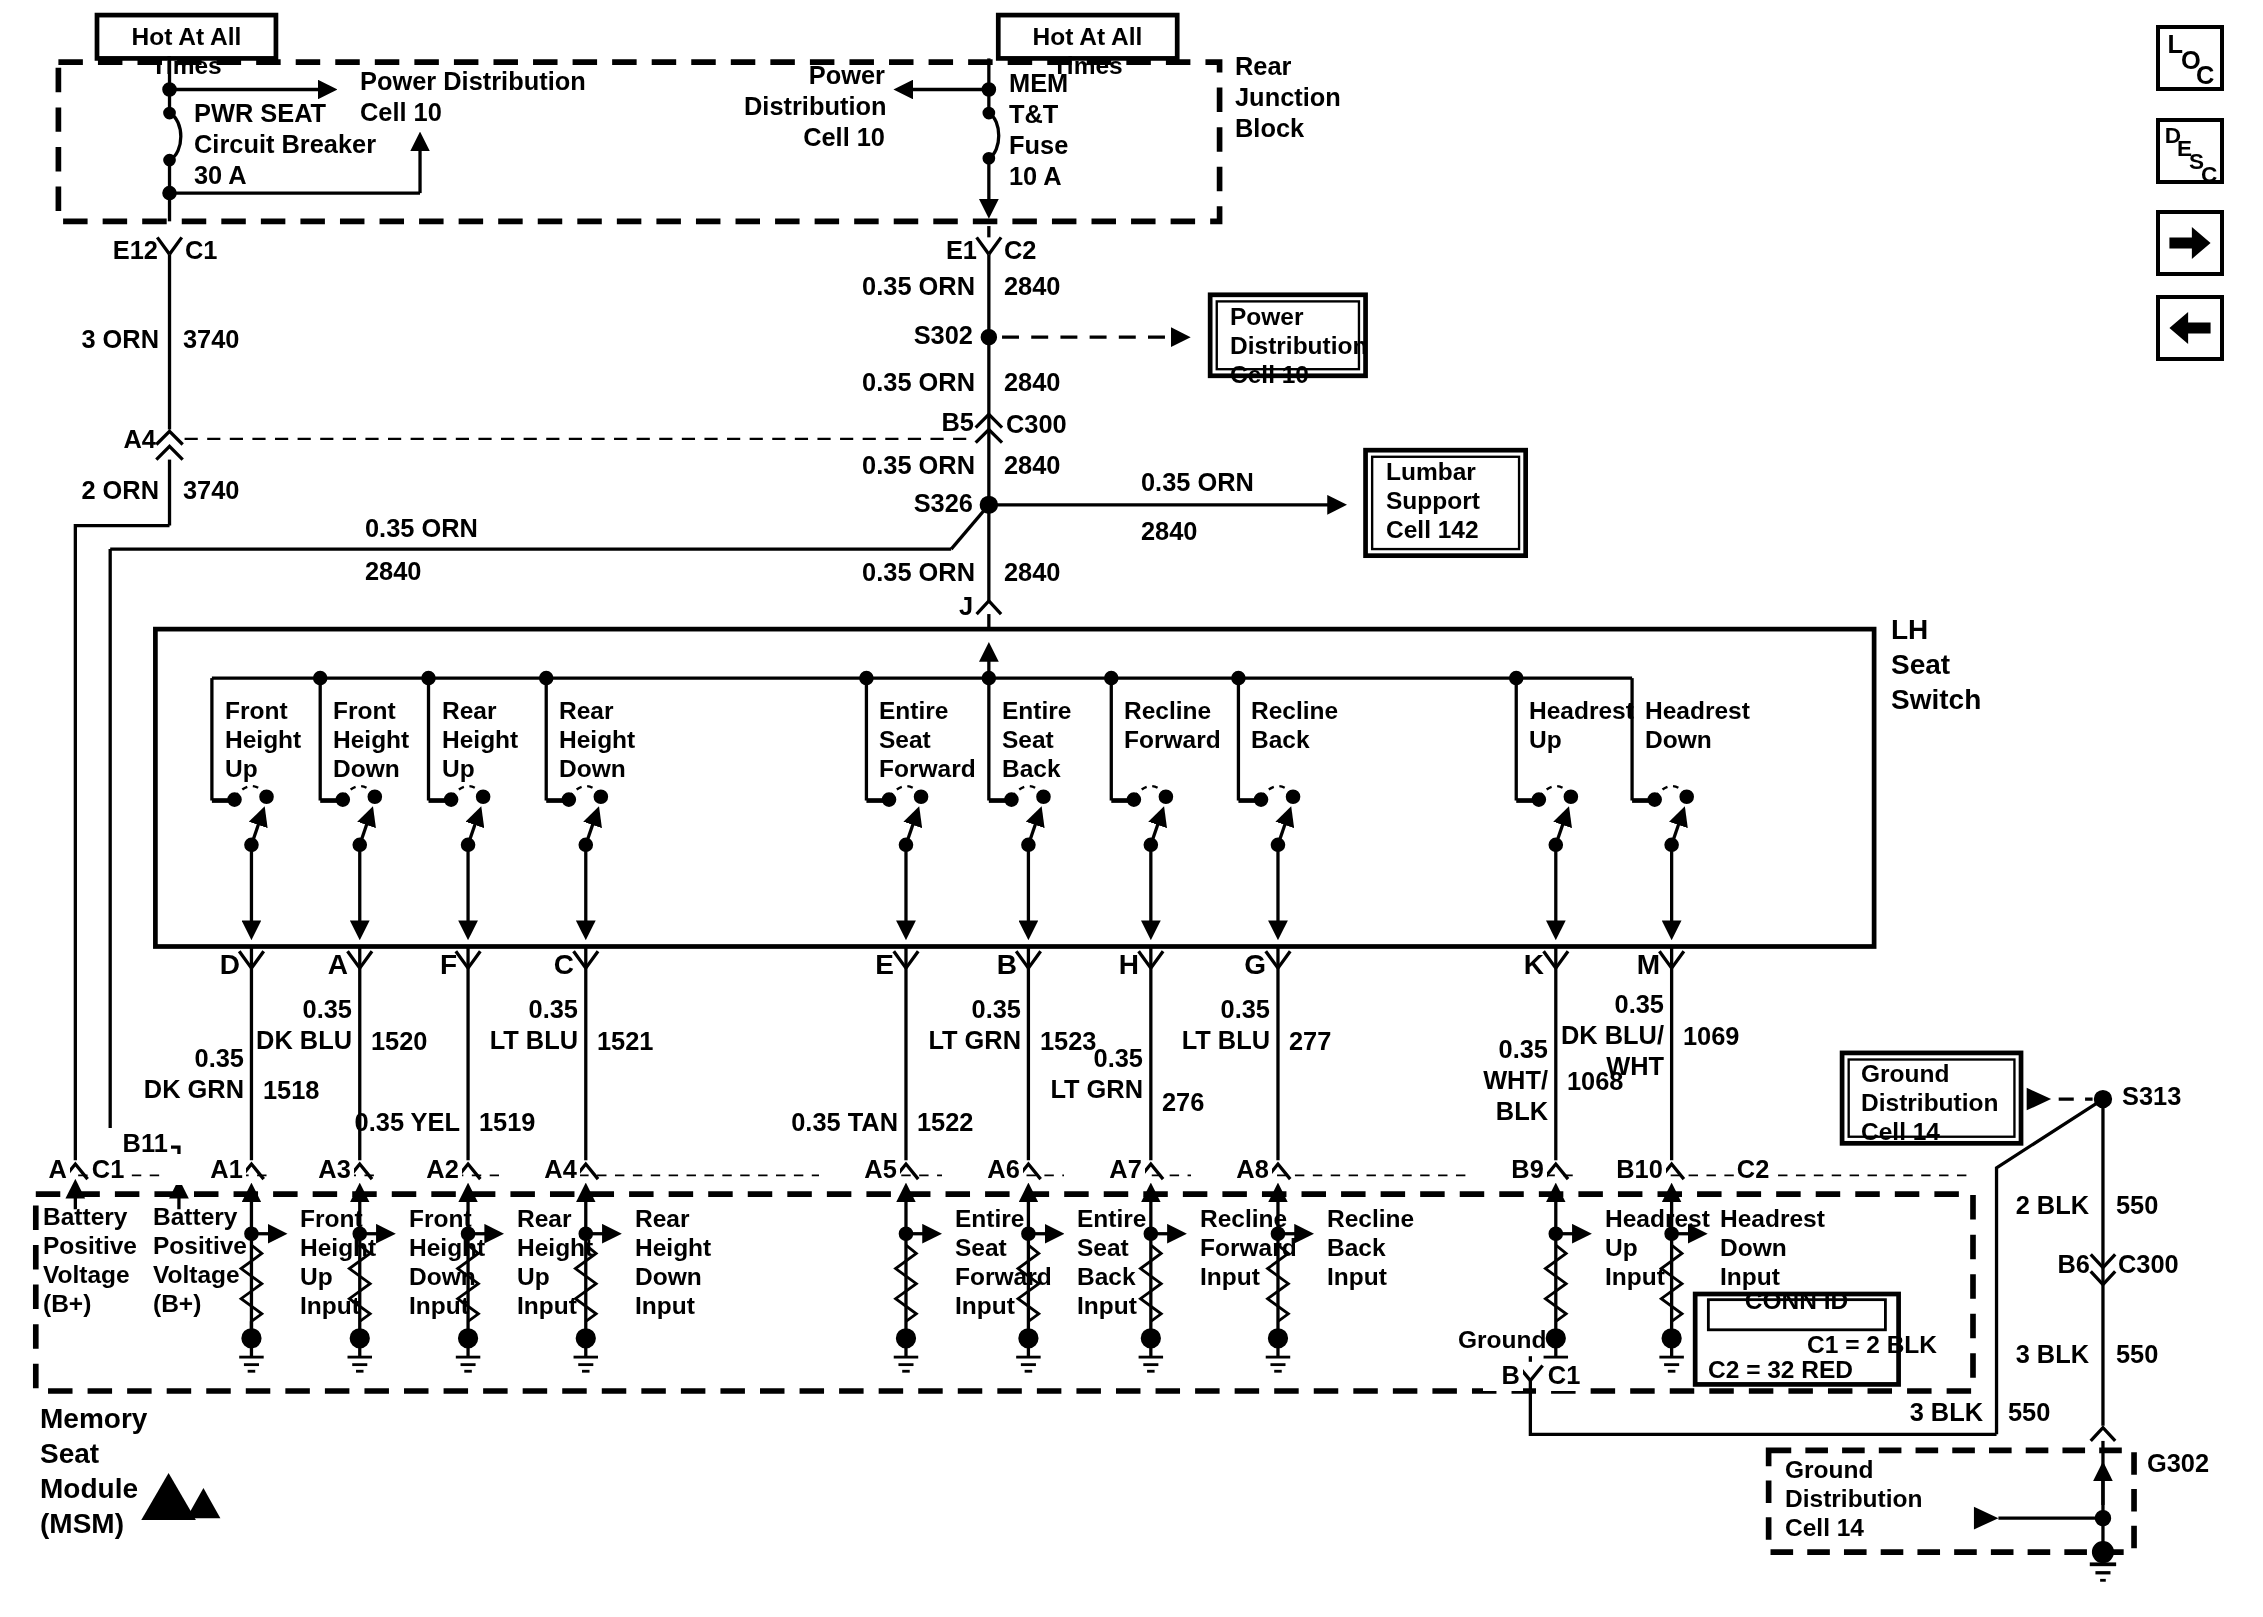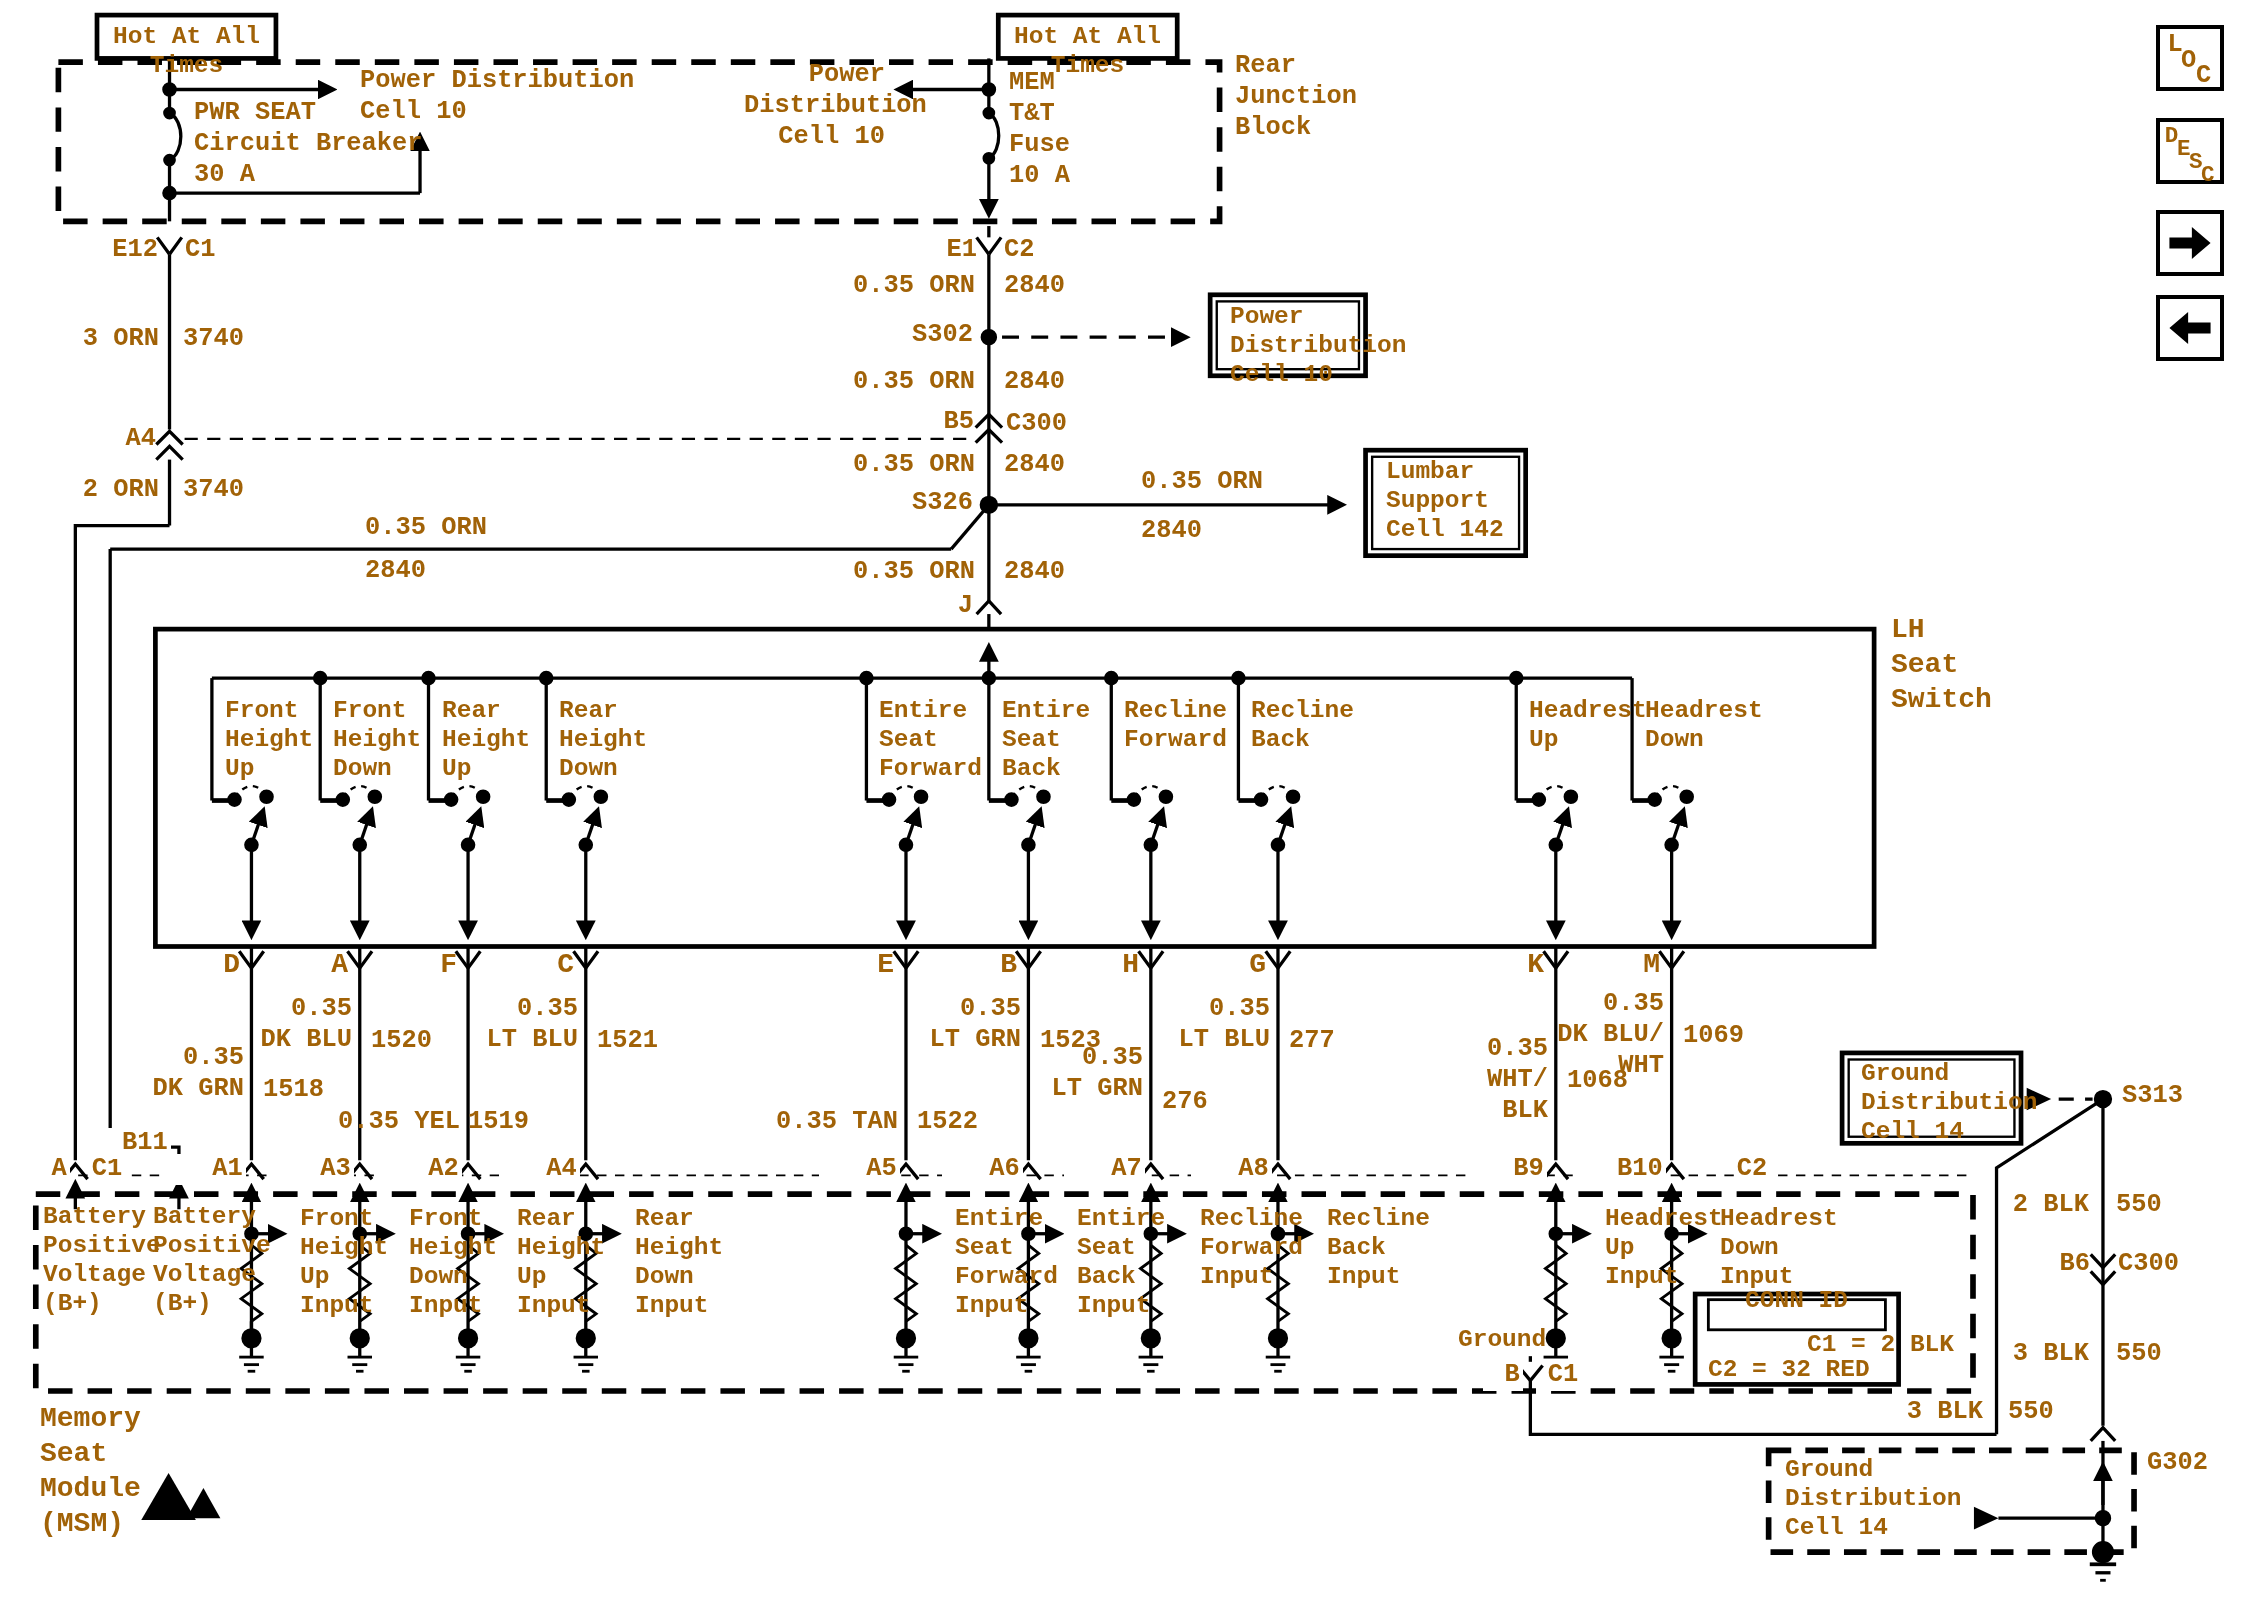--- a/index.html
+++ b/index.html
@@ -1,17 +1,17 @@
 <!DOCTYPE html>
 <html style="font-size:15px"><head>
 <meta charset="utf-8">
 <style>
   html,body{margin:0;padding:0;background:#e8e8e8;}
   #stage{position:relative;width:2264px;height:1618px;background:#fff;
-         font-family:Liberation Mono, monospace;color:#a16207;overflow:hidden;}
+         font-family:Liberation Sans, sans-serif;color:#000000;overflow:hidden;}
   #art{position:absolute;left:0;top:0;}
   .t{position:absolute;font-size:25.4px;font-weight:700;line-height:1.22;white-space:pre-line;}
   .sm{font-size:24.5px;line-height:1.18;}
   .big{font-size:28px;line-height:1.25;}
   .ctr{text-align:center;}
   .rt{text-align:right;}
   .pin{background:#fff;padding:0 2.8px;}
   .btn{position:absolute;width:60px;height:58px;border:4.7px solid #000;background:#fff;cursor:pointer;}
   .btn span{position:absolute;font-weight:700;}
 </style>
@@ -508,21 +508,21 @@
 <span class="t big rt" style="left:1497px;top:947px;width:47px;">K</span>
 <span class="t big rt" style="left:1613px;top:947px;width:47px;">M</span>
 
 <span class="t rt" style="left:84px;top:1043px;width:160px;">0.35
 DK GRN</span>
 <span class="t" style="left:263px;top:1075px;">1518</span>
 <span class="t rt" style="left:192px;top:994px;width:160px;">0.35
 DK BLU</span>
 <span class="t" style="left:371px;top:1026px;">1520</span>
 <span class="t rt" style="left:300px;top:1107px;width:160px;">0.35 YEL</span>
-<span class="t" style="left:468px;top:1107px;">1519</span>
+<span class="t" style="left:479px;top:1107px;">1519</span>
 <span class="t rt" style="left:418px;top:994px;width:160px;">0.35
 LT BLU</span>
 <span class="t" style="left:597px;top:1026px;">1521</span>
 <span class="t rt" style="left:738px;top:1107px;width:160px;">0.35 TAN</span>
 <span class="t" style="left:917px;top:1107px;">1522</span>
 <span class="t rt" style="left:861px;top:994px;width:160px;">0.35
 LT GRN</span>
 <span class="t" style="left:1040px;top:1026px;">1523</span>
 <span class="t rt" style="left:983px;top:1043px;width:160px;">0.35
 LT GRN</span>

